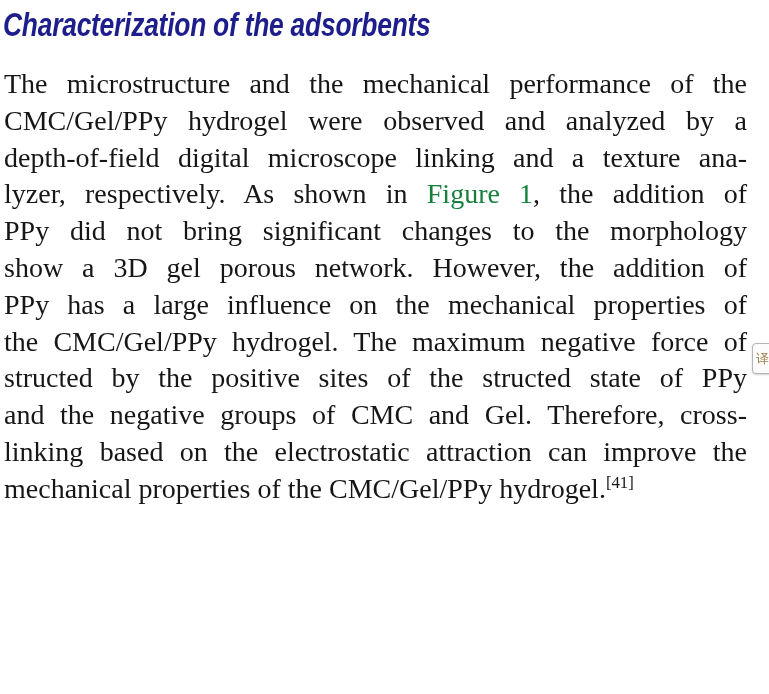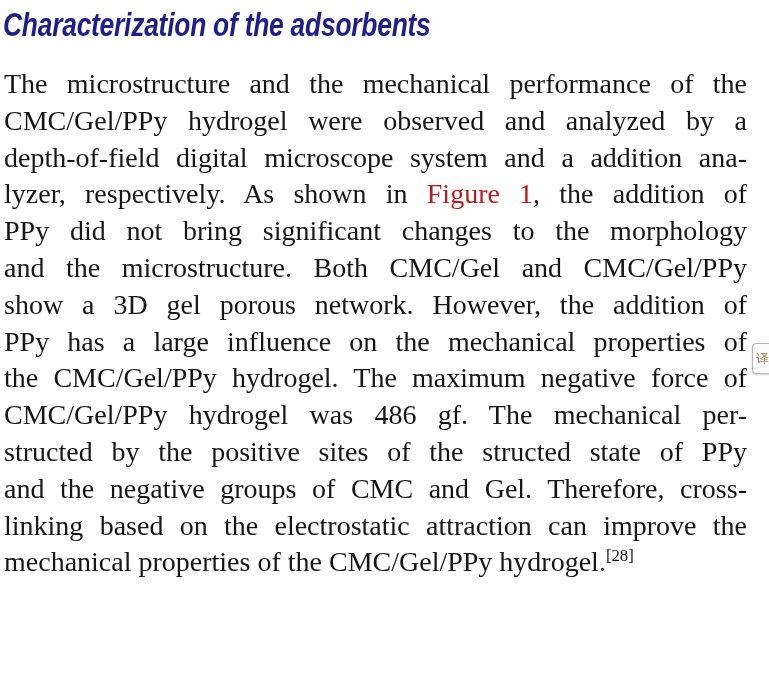--- a/index.html
+++ b/index.html
@@ -79,31 +79,29 @@
 </head>
 <body>
 
 <div class="page">
 
   <h2 class="heading" style="color: rgb(29, 29, 140);">Characterization of the adsorbents</h2>
 
   <div class="para" id="para" style="color: rgb(22, 22, 22);">
       <div class="pline"><span>The microstructure and the mechanical performance of the</span></div>
       <div class="pline"><span>CMC/Gel/PPy hydrogel were observed and analyzed by a</span></div>
-      <div class="pline"><span>depth-of-field digital microscope system and a addition ana-</span></div>
-      <div class="pline"><span>lyzer, respectively. As shown in </span><span style="color: #b91c1c;">Figure 1</span><span>, the addition of</span></div>
+      <div class="pline"><span>depth-of-field digital microscope linking and a texture ana-</span></div>
+      <div class="pline"><span>lyzer, respectively. As shown in </span><span style="color: #15803d;">Figure 1</span><span>, the addition of</span></div>
       <div class="pline"><span>PPy did not bring significant changes to the morphology</span></div>
-      <div class="pline"><span>and the microstructure. Both CMC/Gel and CMC/Gel/PPy</span></div>
       <div class="pline"><span>show a 3D gel porous network. However, the addition of</span></div>
       <div class="pline"><span>PPy has a large influence on the mechanical properties of</span></div>
       <div class="pline"><span>the CMC/Gel/PPy hydrogel. The maximum negative force of</span></div>
-      <div class="pline"><span>CMC/Gel/PPy hydrogel was 486 gf. The mechanical per-</span></div>
       <div class="pline"><span>structed by the positive sites of the structed state of PPy</span></div>
       <div class="pline"><span>and the negative groups of CMC and Gel. Therefore, cross-</span></div>
       <div class="pline"><span>linking based on the electrostatic attraction can improve the</span></div>
-      <div class="pline last"><span>mechanical properties of the CMC/Gel/PPy hydrogel.</span><sup>[28]</sup></div>
+      <div class="pline last"><span>mechanical properties of the CMC/Gel/PPy hydrogel.</span><sup>[41]</sup></div>
     </div>
 
   <div class="float-btn">
     <span class="glyph" style="color: rgb(160, 128, 80);">译</span>
   </div>
 
 </div>
 
 </body></html>

